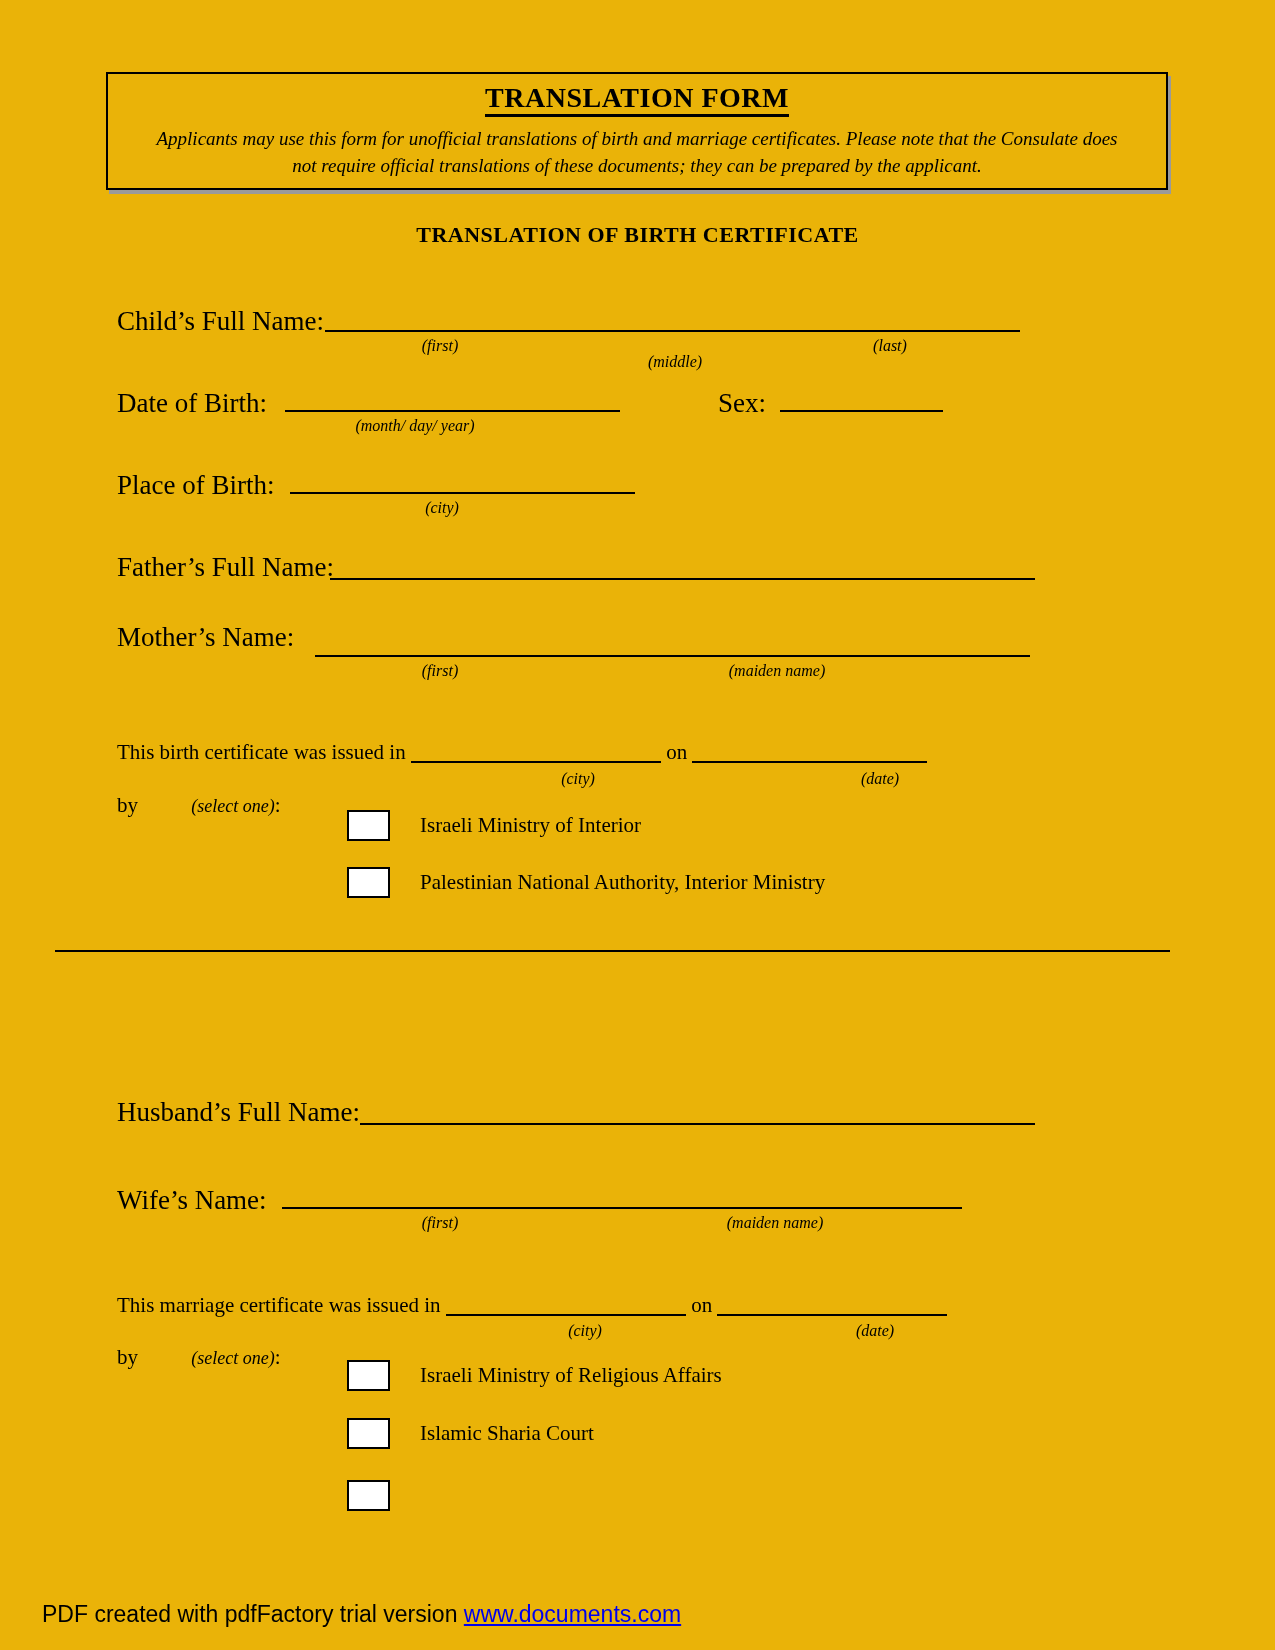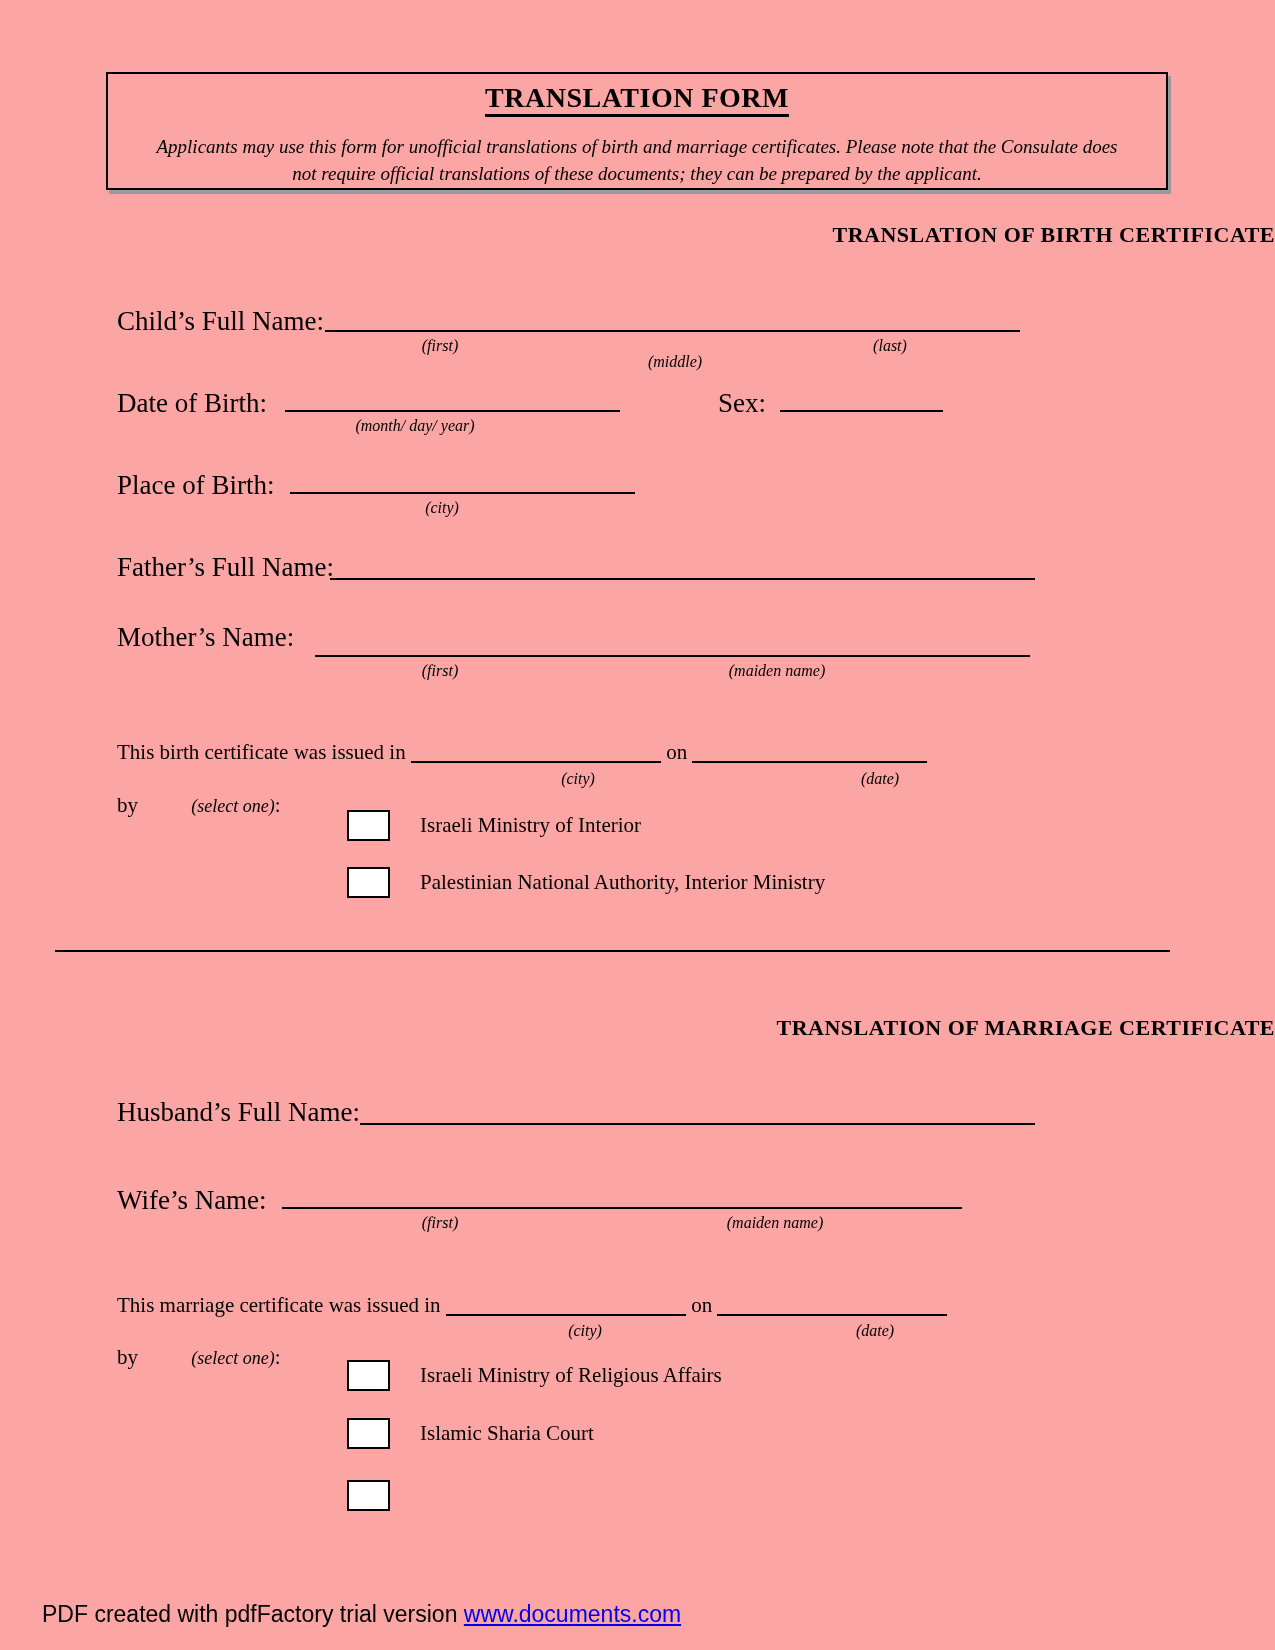--- a/index.html
+++ b/index.html
@@ -1,21 +1,21 @@
 <!DOCTYPE html>
 <html><head>
 <meta charset="utf-8">
 <style>
   * { margin: 0; padding: 0; box-sizing: border-box; }
   html, body { background: #fff; }
   .page {
     position: relative;
     width: 1275px;
     height: 1650px;
-    background: #fca5a5;
+    background: #eab308;
     font-family: "Liberation Serif", "DejaVu Serif", serif;
     color: #000;
     overflow: hidden;
   }
   .header-box {
     position: absolute;
     left: 106px; top: 72px;
     width: 1062px; height: 118px;
     border: 2px solid #000;
     box-shadow: 3px 4px 0 #9a9a9a;
@@ -24,29 +24,29 @@
   .header-title {
     display: inline-block;
     margin-top: 8px;
     font-size: 28px;
     font-weight: bold;
     letter-spacing: 0.5px;
     border-bottom: 3px solid #000;
     line-height: 1.15;
   }
   .header-note {
-    margin-top: 16px;
+    margin-top: 8px;
     font-style: italic;
     font-size: 19px;
     line-height: 27px;
   }
   .section-title {
     position: absolute;
     left: 0; width: 1275px;
-    text-align: right;
+    text-align: center;
     font-size: 22px;
     font-weight: bold;
     letter-spacing: 0.5px;
   }
   .flabel { position: absolute; font-size: 27px; white-space: nowrap; }
   .fline  { position: absolute; border-bottom: 2px solid #000; height: 0; }
   .hint {
     position: absolute;
     transform: translateX(-50%);
     font-style: italic;
@@ -150,21 +150,20 @@
     <span class="checkbox"></span>
     <span class="cklabel">Palestinian National Authority, Interior Ministry</span>
   </div>
   <div class="ckrow" style="top:810px">
     <span class="checkbox"></span>
     <span class="cklabel">Israeli Ministry of Interior</span>
   </div>
 
   <div class="divider"></div>
 
-  <div class="section-title" style="top:1015px">TRANSLATION OF MARRIAGE CERTIFICATE</div>
 
   <span class="flabel" style="left:117px; top:1097px">Husband’s Full Name:</span>
   <div class="fline" style="left:360px; top:1123px; width:675px"></div>
 
   <span class="flabel" style="left:117px; top:1185px">Wife’s Name:</span>
   <div class="fline" style="left:282px; top:1207px; width:680px"></div>
   <span class="hint" style="left:440px; top:1214px">(first)</span>
   <span class="hint" style="left:775px; top:1214px">(maiden name)</span>
 
   <div class="sentence" style="top:1293px">

